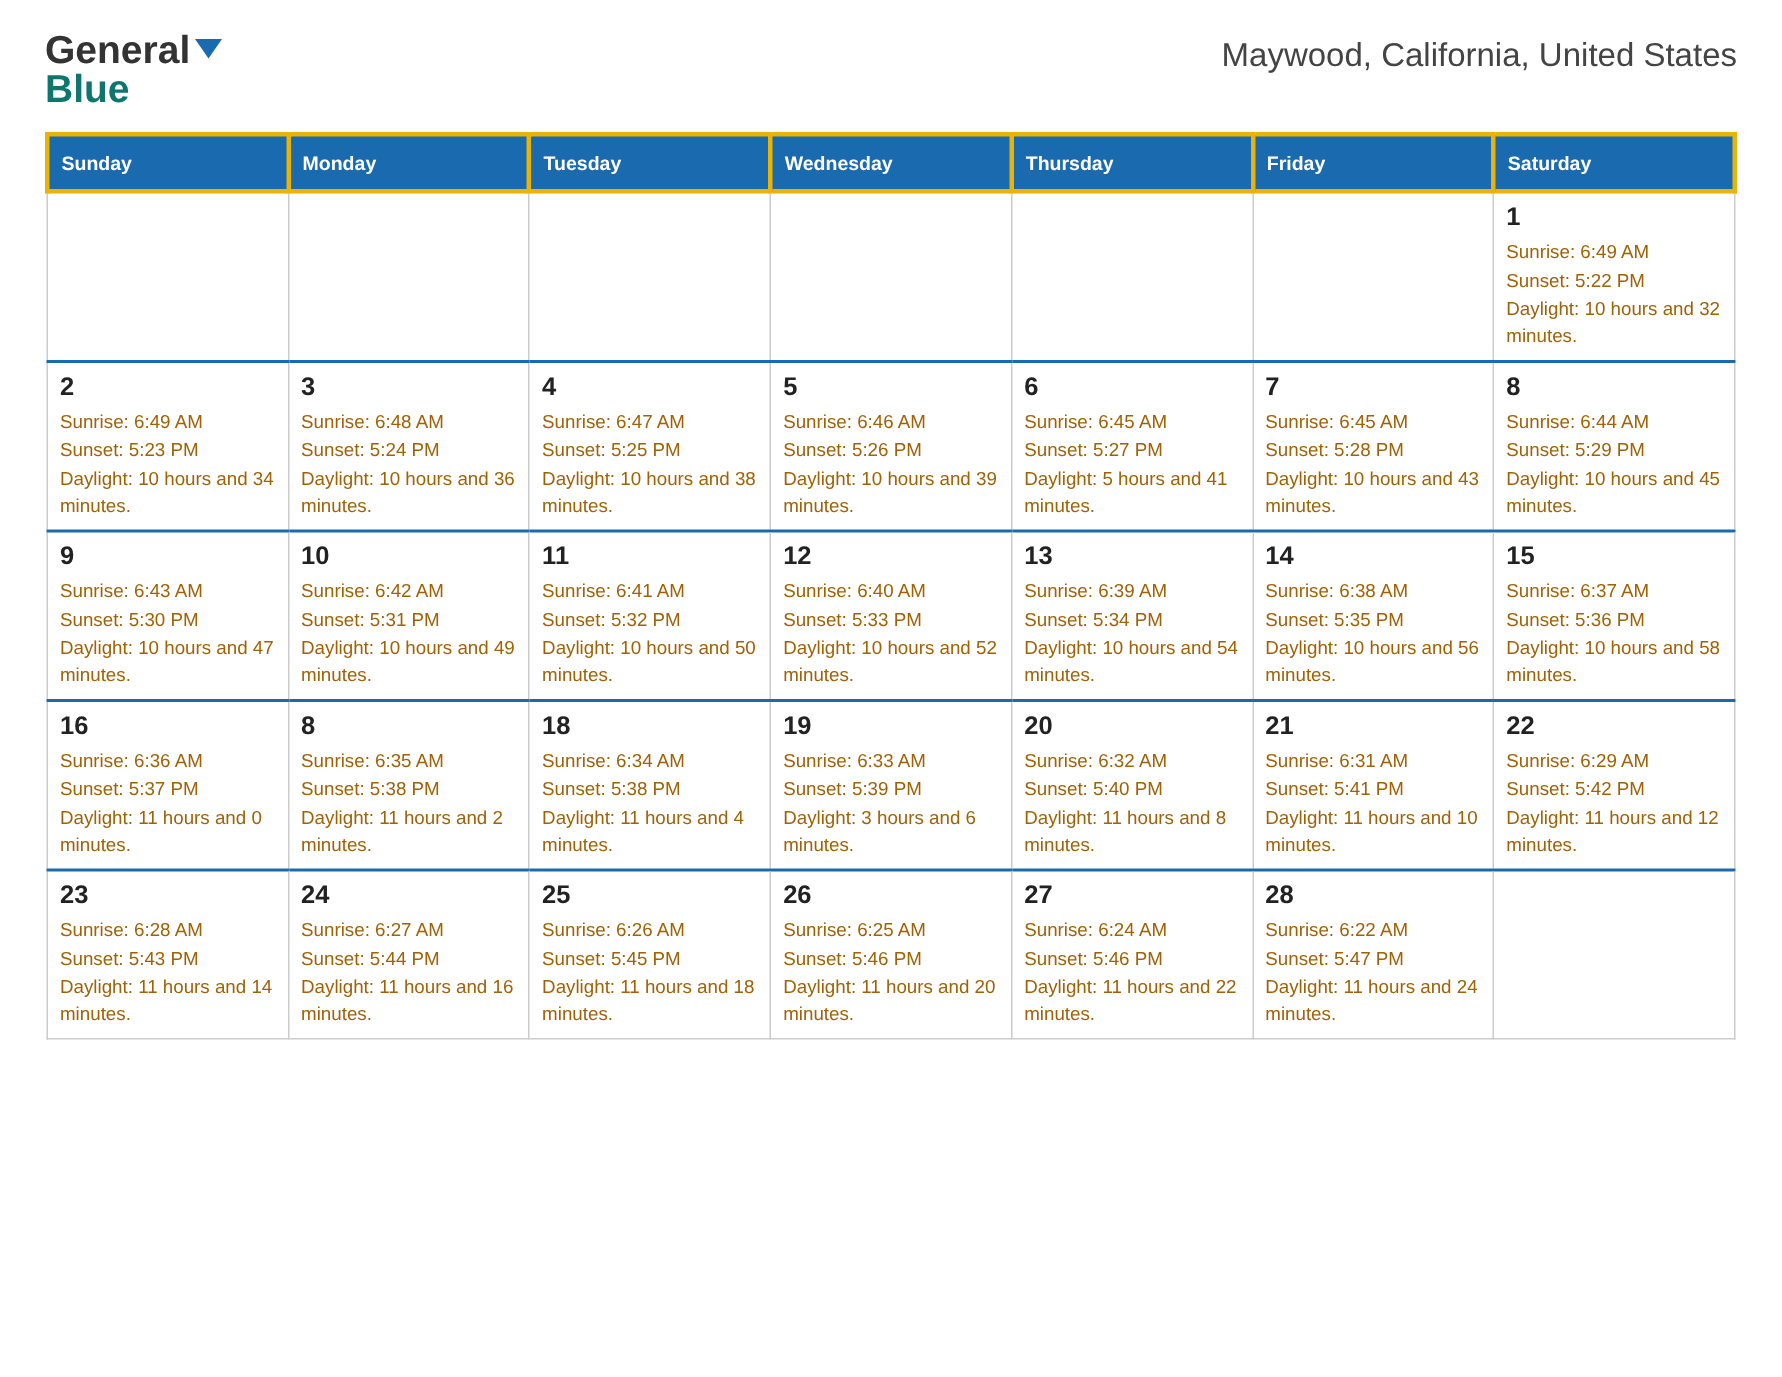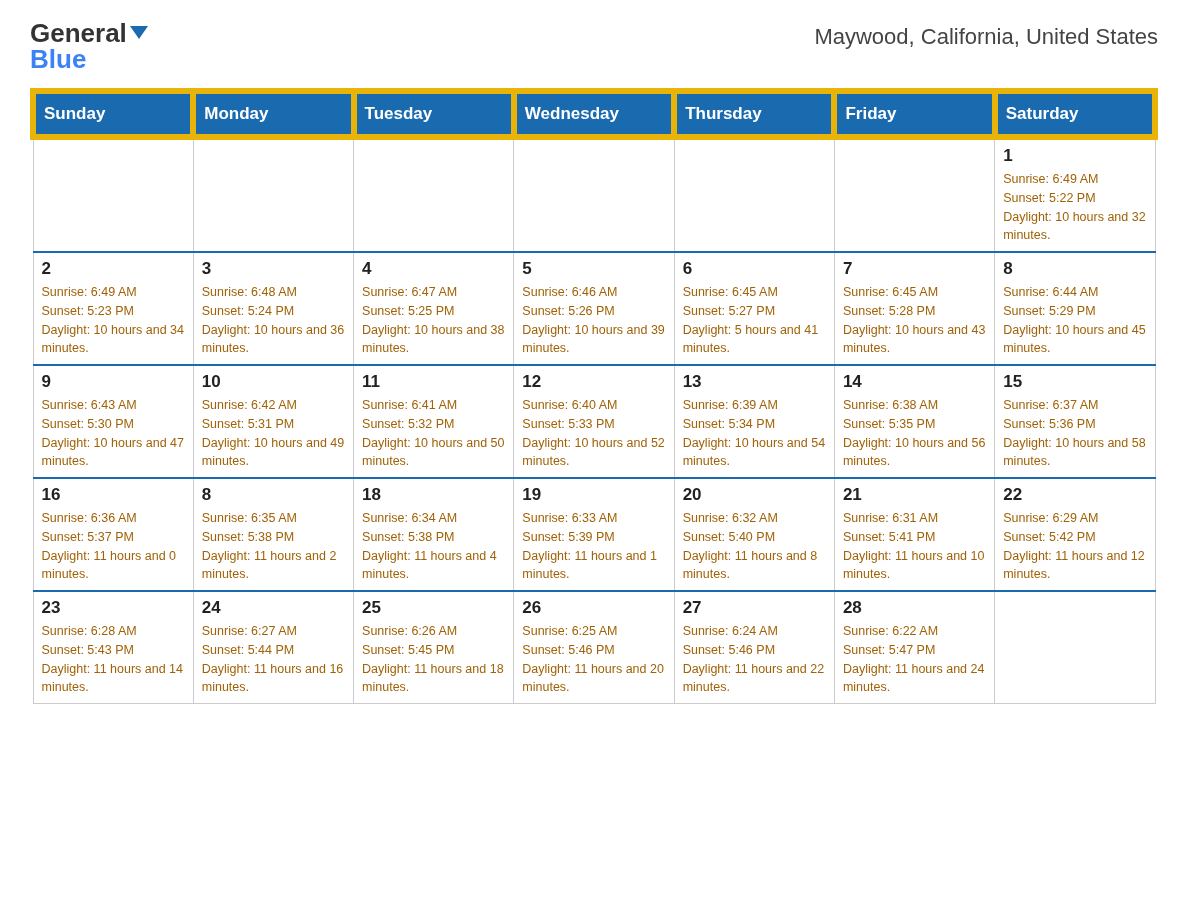--- a/index.html
+++ b/index.html
@@ -23,21 +23,21 @@
     }
     .logo-top {
       font-size: 26px;
       font-weight: bold;
       color: #333;
       line-height: 1;
     }
     .logo-bottom {
       font-size: 26px;
       font-weight: bold;
-      color: #3b82f6;
+      color: #0f766e;
       line-height: 1;
     }
     .title-block {
       text-align: right;
     }
     .month-title {
       font-size: 52px;
       font-weight: bold;
       color: #222;
       line-height: 1.1;
@@ -48,25 +48,25 @@
       margin-top: 4px;
     }
     .calendar {
       width: 100%;
       border-collapse: collapse;
       table-layout: fixed;
     }
     .calendar thead th {
       background: #1a6aaf;
       color: #fff;
-      font-size: 17px;
+      font-size: 13px;
       font-weight: bold;
       padding: 10px 8px;
       text-align: left;
-      border: 6px solid #eab308;
+      border: 3px solid #eab308;
     }
     .calendar tbody td {
       border: 1px solid #ccc;
       vertical-align: top;
       padding: 6px 8px;
       height: 110px;
       font-size: 13px;
       color: #333;
       background: #fff;
     }
@@ -200,21 +200,21 @@
         <td>
           <span class="cell-day">8</span>
           <div class="cell-info"><span>Sunrise: 6:35 AM</span><br><span>Sunset: 5:38 PM</span><br><span>Daylight: 11 hours and 2 minutes.</span></div>
         </td>
         <td>
           <span class="cell-day">18</span>
           <div class="cell-info"><span>Sunrise: 6:34 AM</span><br><span>Sunset: 5:38 PM</span><br><span>Daylight: 11 hours and 4 minutes.</span></div>
         </td>
         <td>
           <span class="cell-day">19</span>
-          <div class="cell-info"><span>Sunrise: 6:33 AM</span><br><span>Sunset: 5:39 PM</span><br><span>Daylight: 11 hours and 1 minutes.</span></div>
+          <div class="cell-info"><span>Sunrise: 6:33 AM</span><br><span>Sunset: 5:39 PM</span><br><span>Daylight: 3 hours and 6 minutes.</span></div>
         </td>
         <td>
           <span class="cell-day">20</span>
           <div class="cell-info"><span>Sunrise: 6:32 AM</span><br><span>Sunset: 5:40 PM</span><br><span>Daylight: 11 hours and 8 minutes.</span></div>
         </td>
         <td>
           <span class="cell-day">21</span>
           <div class="cell-info"><span>Sunrise: 6:31 AM</span><br><span>Sunset: 5:41 PM</span><br><span>Daylight: 11 hours and 10 minutes.</span></div>
         </td>
         <td>

